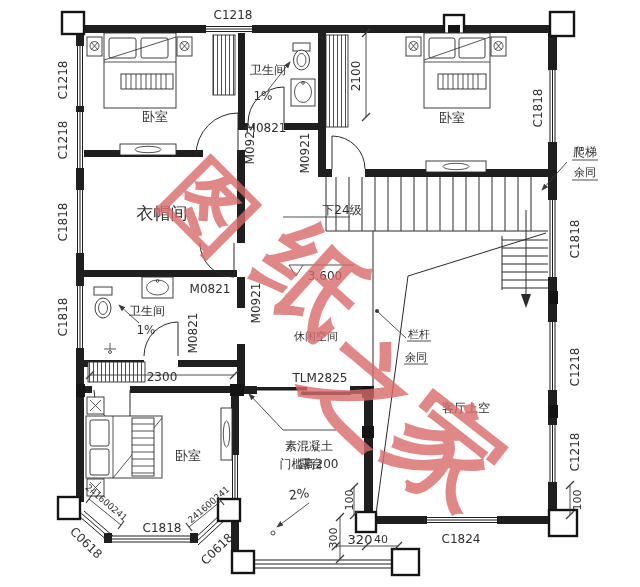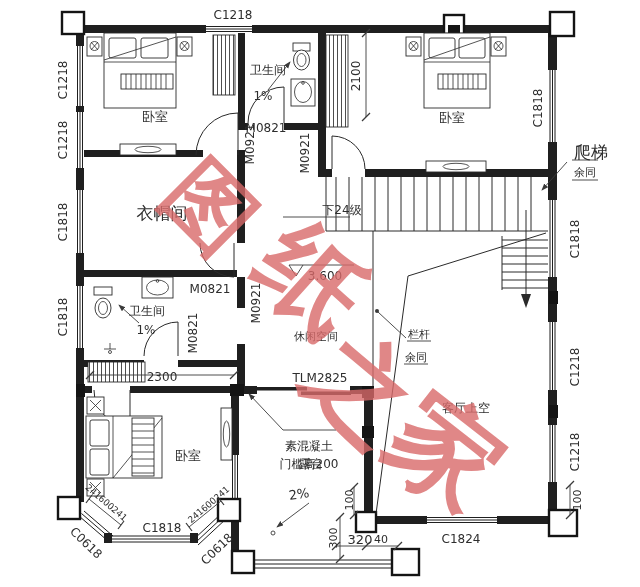--- a/index.html
+++ b/index.html
@@ -296,21 +296,21 @@
       <span style="left: 63px; top: 317px; font-size: 12px; transform: translate(-50%, -50%) rotate(-90deg);">C1818</span>
       <span style="left: 155px; top: 116px; font-size: 13px; transform: translate(-50%, -50%) rotate(0deg);">卧室</span>
       <span style="left: 268px; top: 70px; font-size: 12px; transform: translate(-50%, -50%) rotate(0deg);">卫生间</span>
       <span style="left: 263px; top: 96px; font-size: 12px; transform: translate(-50%, -50%) rotate(0deg);">1%</span>
       <span style="left: 266px; top: 128px; font-size: 12px; transform: translate(-50%, -50%) rotate(0deg);">M0821</span>
       <span style="left: 250px; top: 144px; font-size: 12px; transform: translate(-50%, -50%) rotate(-90deg);">M0921</span>
       <span style="left: 305px; top: 153px; font-size: 12px; transform: translate(-50%, -50%) rotate(-90deg);">M0921</span>
       <span style="left: 356px; top: 76px; font-size: 12px; transform: translate(-50%, -50%) rotate(-90deg);">2100</span>
       <span style="left: 452px; top: 117px; font-size: 13px; transform: translate(-50%, -50%) rotate(0deg);">卧室</span>
       <span style="left: 538px; top: 108px; font-size: 12px; transform: translate(-50%, -50%) rotate(-90deg);">C1818</span>
-      <span style="left: 585px; top: 152px; font-size: 17px; transform: translate(-50%, -50%) rotate(0deg); margin-left: 6px;">爬梯</span>
+      <span style="left: 585px; top: 152px; font-size: 12px; transform: translate(-50%, -50%) rotate(0deg);">爬梯</span>
       <span style="left: 585px; top: 172px; font-size: 11px; transform: translate(-50%, -50%) rotate(0deg);">余同</span>
       <span style="left: 302px; top: 210px; font-size: 12px; transform: translate(-50%, -50%) rotate(0deg); margin-left: 40px;">下24级</span>
       <span style="left: 325px; top: 257px; font-size: 12px; transform: translate(-50%, -50%) rotate(0deg); margin-top: 19px;">3.600</span>
       <span style="left: 162px; top: 213px; font-size: 17px; transform: translate(-50%, -50%) rotate(0deg);">衣帽间</span>
       <span style="left: 210px; top: 289px; font-size: 12px; transform: translate(-50%, -50%) rotate(0deg);">M0821</span>
       <span style="left: 256px; top: 303px; font-size: 12px; transform: translate(-50%, -50%) rotate(-90deg);">M0921</span>
       <span style="left: 147px; top: 311px; font-size: 12px; transform: translate(-50%, -50%) rotate(0deg);">卫生间</span>
       <span style="left: 146px; top: 330px; font-size: 12px; transform: translate(-50%, -50%) rotate(0deg);">1%</span>
       <span style="left: 193px; top: 333px; font-size: 12px; transform: translate(-50%, -50%) rotate(-90deg);">M0821</span>
       <span style="left: 316px; top: 336px; font-size: 11px; transform: translate(-50%, -50%) rotate(0deg); text-align: right;">休闲空间</span>

